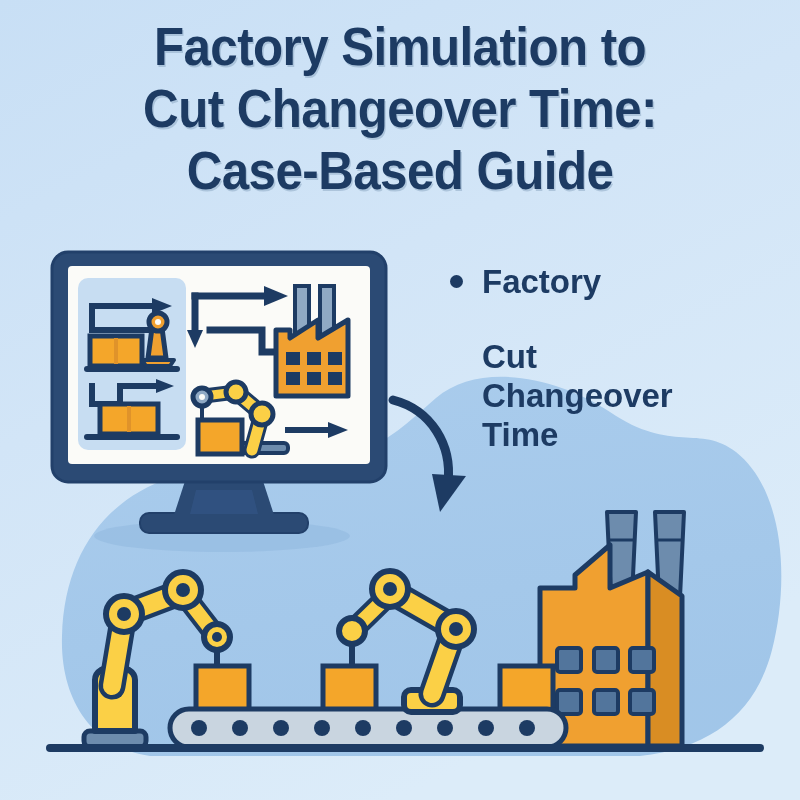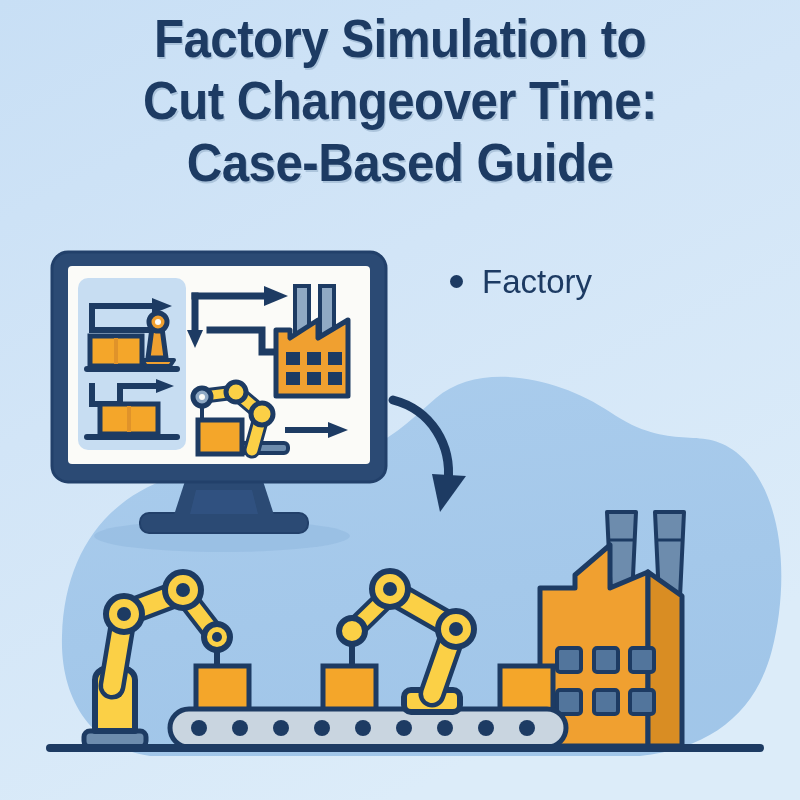--- a/index.html
+++ b/index.html
@@ -26,21 +26,21 @@
   .txt-layer {
     position: absolute;
     inset: 0;
     pointer-events: none;
   }
 
   
   .title-block {
     position: absolute;
     left: 0;
-    top: 8px;
+    top: 16px;
     width: 800px;
     text-align: center;
     pointer-events: auto;
   }
   .title-line {
     display: block;
     color: #1d3b63;
     font-weight: 700;
     font-size: 53px;
     line-height: 62px;
@@ -57,21 +57,21 @@
     left: 434px;
     top: 262px;
     width: 330px;
     pointer-events: auto;
   }
   .bullet-item {
     position: relative;
     color: #1d3b63;
     font-size: 33px;
     line-height: 39px;
-    font-weight: 400;
+    font-weight: 700;
     letter-spacing: 0px;
   }
   .bullet-item.with-dot {
     padding-left: 48px;
   }
   .bullet-item.no-dot {
     padding-left: 48px;
     margin-top: 36px;
   }
   .dot {
@@ -316,17 +316,22 @@
       <span class="title-line">Case-Based Guide</span>
     </div>
 
     <div class="bullets">
 
       <div class="bullet-item with-dot">
         <span class="dot"></span>
         <span class="bullet-text">Factory</span>
       </div>
 
+      <div class="bullet-item no-dot">
+        <span class="bullet-text">Cut</span>
+        <span class="bullet-text">Changeover</span>
+        <span class="bullet-text">Time</span>
+      </div>
 
     </div>
   </div>
 
 </div>
 
 </body></html>

